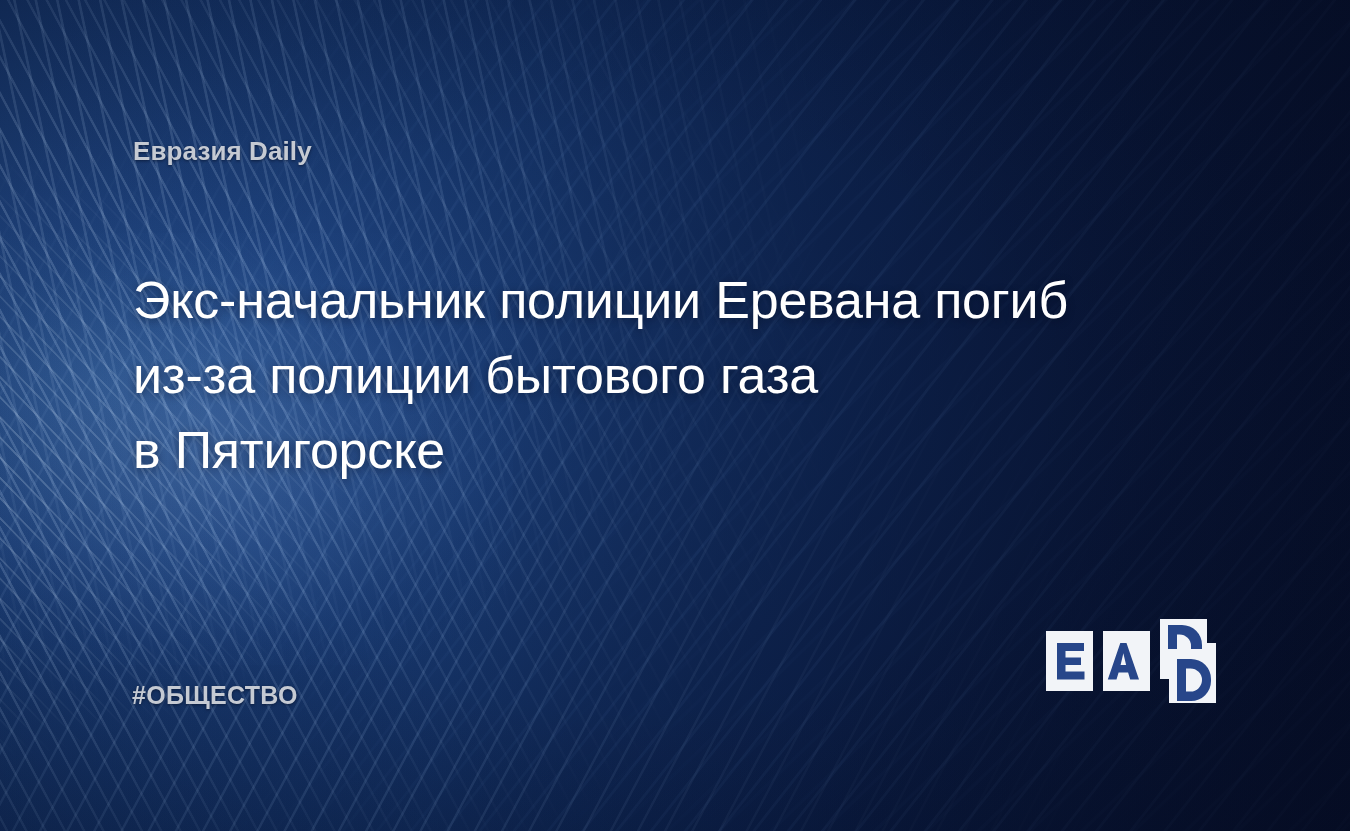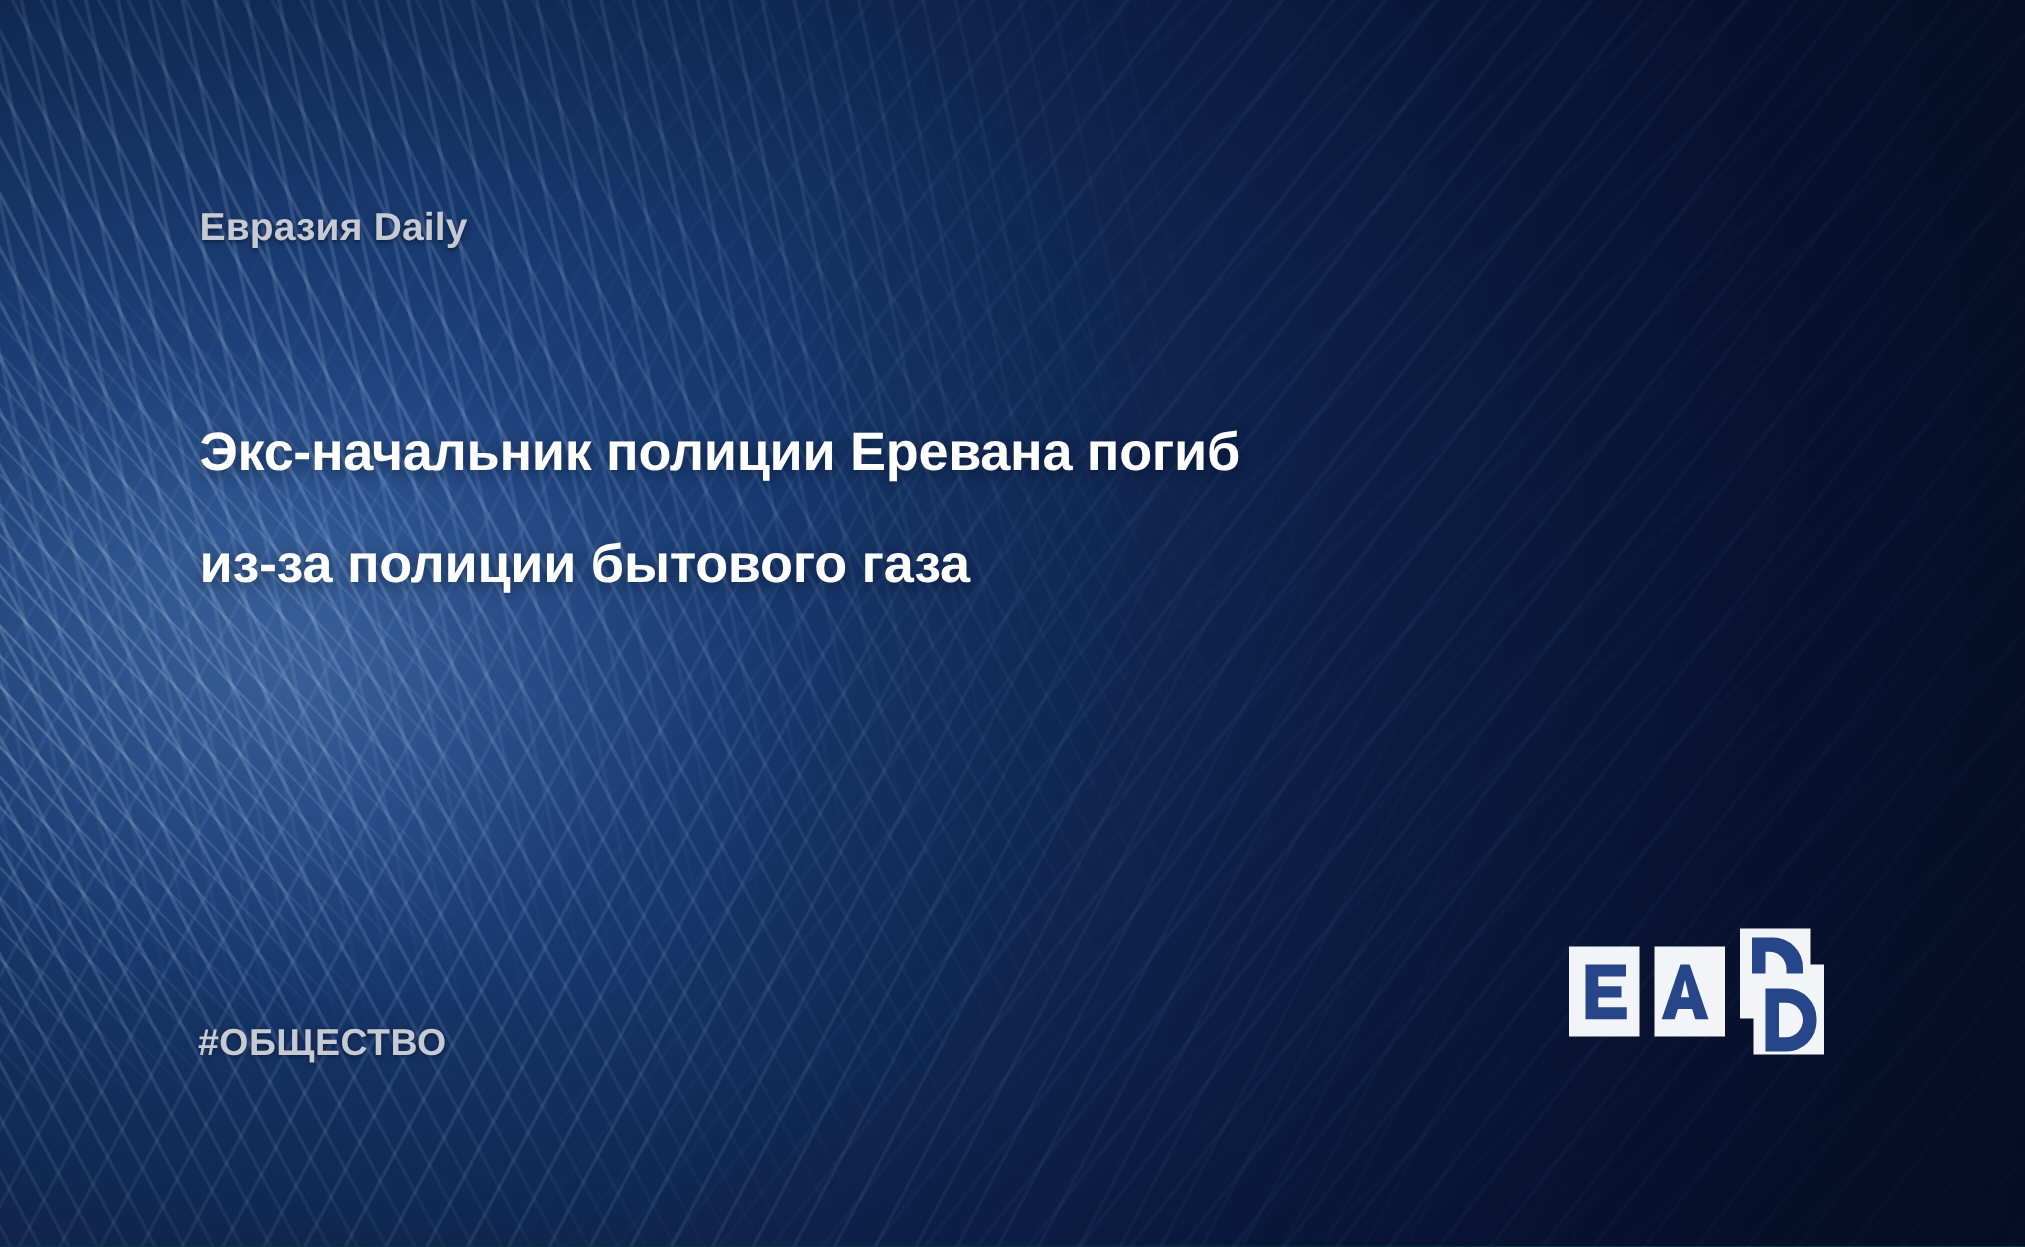--- a/index.html
+++ b/index.html
@@ -7,21 +7,21 @@
     margin: 0;
     padding: 0;
     background: #060d20;
   }
   .card {
     position: relative;
     width: 1350px;
     height: 831px;
     overflow: hidden;
     font-family: "Liberation Sans", "DejaVu Sans", sans-serif;
-    background: #0f766e;
+    background: #c2410c;
   }
 
   
   .bg-base {
     position: absolute;
     inset: 0;
     background:
       radial-gradient(ellipse 120% 130% at 8% 46%,
         #2a5490 0%, #1f4480 16%, #17376c 30%,
         #102a58 46%, #0b2048 62%, #08183a 78%, #06102a 100%);
@@ -169,23 +169,23 @@
     text-shadow: 0 1px 3px rgba(2,8,24,0.55);
     white-space: nowrap;
   }
 
   .headline {
     position: absolute;
     left: 133px;
     top: 263px;
     width: 1070px;
     margin: 0;
-    font-size: 36px;
+    font-size: 52px;
     line-height: 75px;
-    font-weight: 700;
+    font-weight: 400;
     color: #ffffff;
     letter-spacing: -0.2px;
     text-shadow: 0 2px 9px rgba(2,8,26,0.45);
   }
   .headline .ln { display: block; white-space: nowrap; }
 
   .tag {
     position: absolute;
     left: 132px;
     top: 681px;
@@ -234,20 +234,21 @@
   <div class="bg-dark-right"></div>
   <div class="bg-vignette"></div>
 
   <div class="content">
 
     <div class="brand">Евразия Daily</div>
 
     <h1 class="headline">
       <span class="ln">Экс-начальник полиции Еревана погиб</span>
       <span class="ln">из-за полиции бытового газа</span>
+      <span class="ln">в Пятигорске</span>
     </h1>
 
     <div class="tag">#ОБЩЕСТВО</div>
 
     <div class="logo">
       <span class="sq sq-d-top"></span>
       <span class="sq sq-e"></span>
       <span class="sq sq-a"></span>
       <span class="sq sq-d-bot"></span>
 

